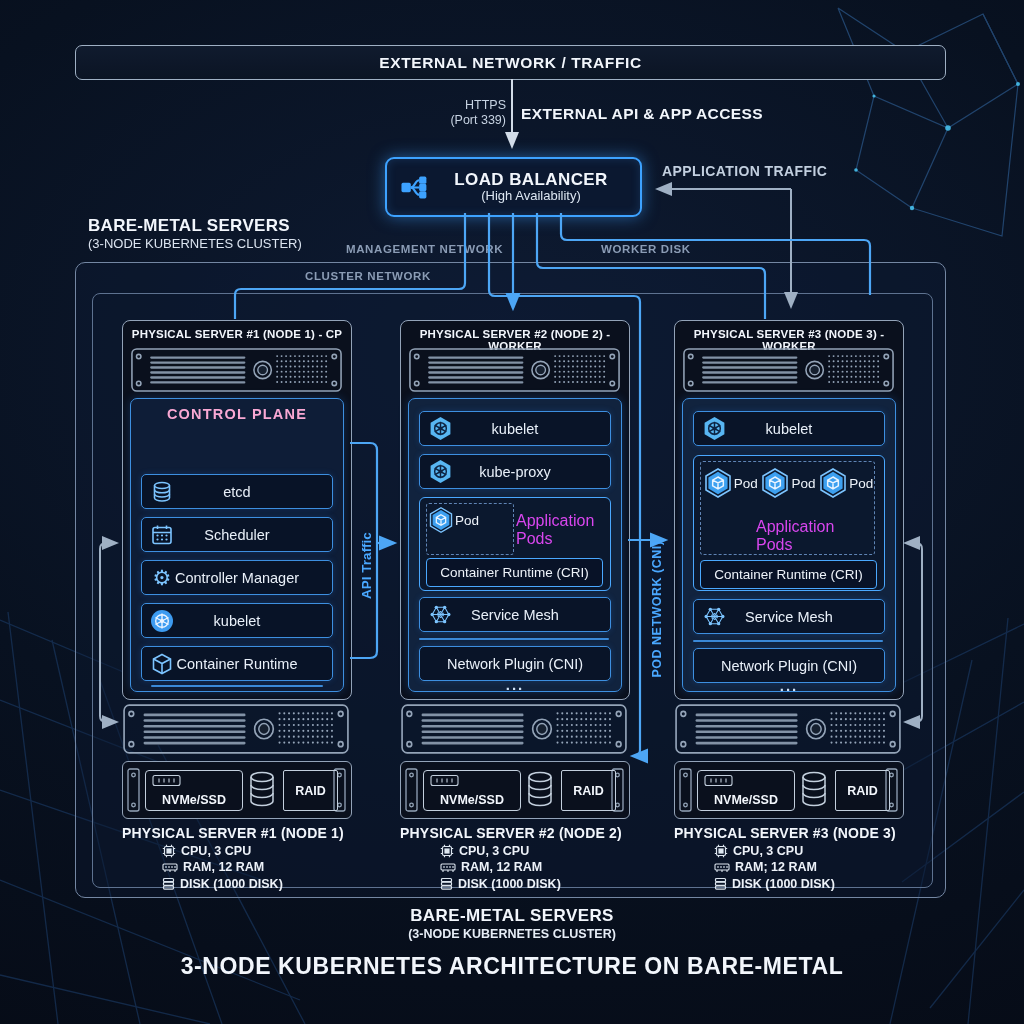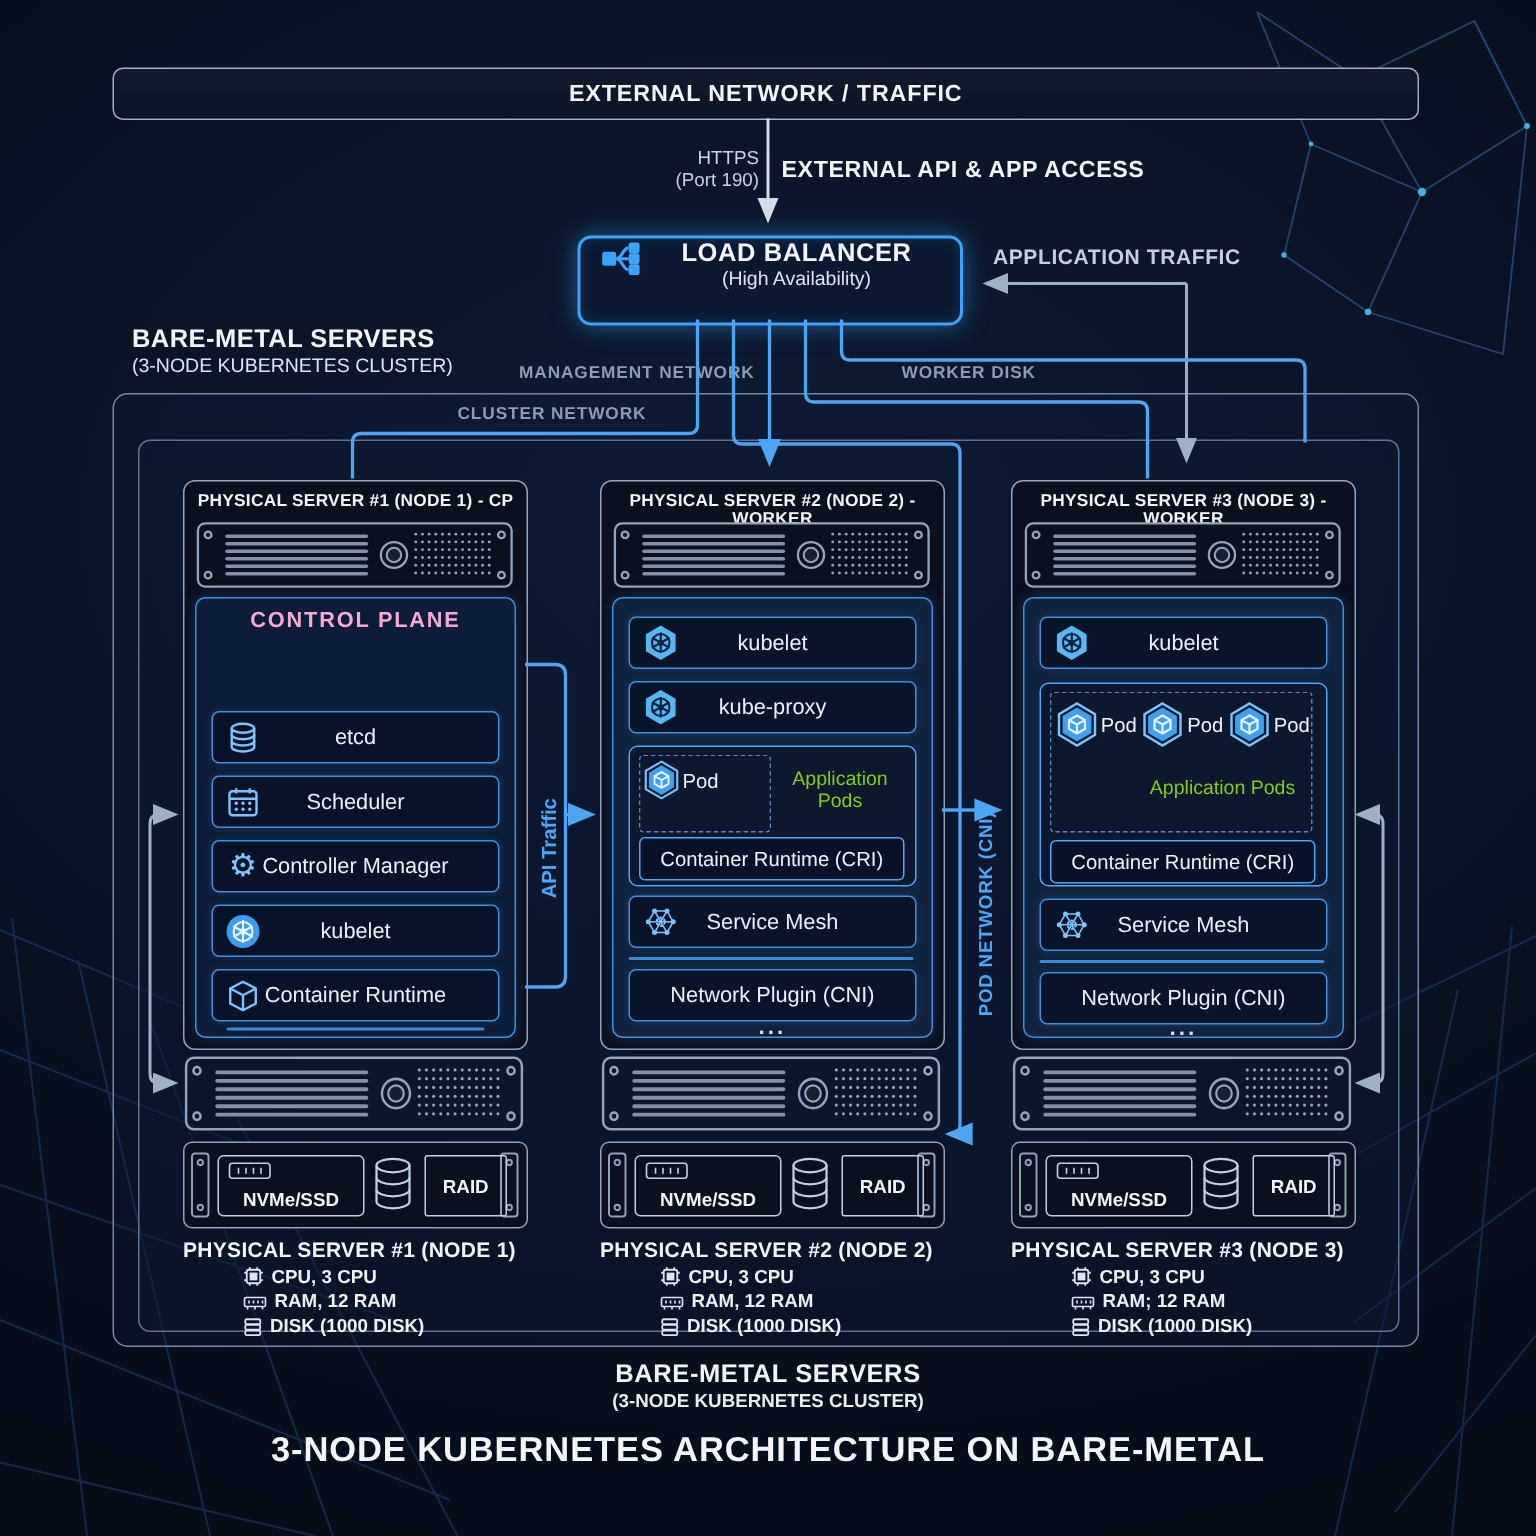--- a/index.html
+++ b/index.html
@@ -15,21 +15,21 @@
     border-radius:8px;background:rgba(13,25,47,.32);z-index:1}
   .lbl{position:absolute;white-space:nowrap}
   .banner{position:absolute;left:75px;top:45px;width:869px;height:33px;border:1.5px solid #9fb0c4;border-radius:7px;
     background:linear-gradient(180deg,#101b2e,#0b1424);display:flex;align-items:center;justify-content:center;z-index:2}
   .banner span{font-weight:bold;font-size:15.5px;letter-spacing:.6px}
   .https{left:430px;top:98px;width:76px;text-align:right;font-size:12.5px;color:#c7d3e2;line-height:15px;z-index:2}
   .access{left:521px;top:105px;font-size:15.5px;font-weight:bold;letter-spacing:.4px;z-index:2}
   .apptraffic{left:662px;top:163px;font-size:14px;font-weight:bold;color:#c2cfdf;letter-spacing:.4px;z-index:2}
   .lb{position:absolute;left:385px;top:157px;width:253px;height:56px;border:2px solid #3da2ff;border-radius:9px;
     background:#0b1830;box-shadow:0 0 16px rgba(61,162,255,.5), inset 0 0 10px rgba(61,162,255,.18);
-    display:flex;align-items:flex-start;z-index:3}
+    display:flex;align-items:center;z-index:3}
   .lb .txt{flex:1;text-align:center;line-height:1.15;padding-right:10px}
   .lb .t1{font-size:17px;font-weight:bold;letter-spacing:.4px}
   .lb .t2{font-size:13px;color:#dce6f2}
   .bm-label{left:88px;top:216px;z-index:2}
   .bm-label .a{font-size:17px;font-weight:bold;letter-spacing:.3px}
   .bm-label .b{font-size:13px;color:#dbe4f0}
   .netlbl{font-size:11.5px;font-weight:bold;color:#8b9cb5;letter-spacing:.6px;z-index:2}
   .vlabel{position:absolute;z-index:7;text-align:center;font-weight:bold;color:#4aa8ff;transform:rotate(-90deg);white-space:nowrap}
   .node{position:absolute;top:320px;width:228px;height:572px;z-index:4}
   .n1{left:122px}.n2{left:400px}.n3{left:674px}
@@ -45,32 +45,32 @@
   .cp-title{margin-top:7px;text-align:center;font-weight:bold;font-size:14.5px;color:#f9a8d4;letter-spacing:1.2px}
   .item{position:absolute;left:10px;width:190px;height:33px;border:1.5px solid #3d8fe0;border-radius:5px;
     background:rgba(8,18,38,.88);display:flex;align-items:center;justify-content:center;box-shadow:0 0 6px rgba(40,120,220,.22)}
   .item .ic{position:absolute;left:6px;width:28px;height:28px;display:flex;align-items:center;justify-content:center}
   .item .lbl2{font-size:14.5px;color:#e9f0f9}
   .hrb{position:absolute;height:2px;background:#3d8fe0;opacity:.95;border-radius:1px}
   .podsbox{position:absolute;left:10px;width:190px;border:1.5px solid #4aa8ff;border-radius:6px;background:rgba(9,20,40,.7)}
   .dashed{position:absolute;border:1.2px dashed #5f84b5;border-radius:3px}
   .podcell{display:flex;flex-direction:row;align-items:center}
   .podcell span{font-size:13.5px;color:#eef3fa;margin-top:1px}
-  .apps{position:absolute;font-size:13px;color:#84cc16;text-align:center;line-height:1.15}
+  .apps{position:absolute;font-size:16px;color:#d946ef;text-align:left;line-height:1.15}
   .runbar{position:absolute;left:6px;width:175px;height:27px;border:1.5px solid #4aa8ff;border-radius:4px;
     background:rgba(8,18,38,.85);display:flex;align-items:center;justify-content:center;font-size:13.5px;color:#eef3fa}
   .dots3{position:absolute;width:100%;text-align:center;font-weight:bold;color:#cfe0f5;font-size:15px;letter-spacing:2px;line-height:10px}
   .storage{position:absolute;left:0;top:441px;width:228px;height:56px;border:1.6px solid #93a3b8;border-radius:6px;background:#0a101d}
   .nvme{position:absolute;left:22px;top:8px;width:96px;height:39px;border:1.4px solid #c3cfdd;border-radius:4px}
   .nvme .t{position:absolute;left:0;right:0;bottom:3px;text-align:center;font-size:12.5px;font-weight:bold}
   .raid{position:absolute;left:160px;top:8px;width:53px;height:39px;border:1.4px solid #c3cfdd;border-radius:2px;
     display:flex;align-items:center;justify-content:center;font-size:12.5px;font-weight:bold}
   .specs{position:absolute;left:0;top:505px;width:228px}
   .spec-title{font-size:14px;font-weight:bold;letter-spacing:.2px}
-  .spec-line{display:flex;align-items:flex-end;gap:5px;margin:2.5px 0 0 40px;font-size:12.5px;font-weight:bold;color:#edf2f9}
+  .spec-line{display:flex;align-items:center;gap:5px;margin:2.5px 0 0 40px;font-size:12.5px;font-weight:bold;color:#edf2f9}
   .footer{position:absolute;left:0;width:1024px;text-align:center;z-index:2}
   .f1{top:906px;font-size:17px;font-weight:bold;letter-spacing:.4px}
   .f2{top:927px;font-size:12.5px;font-weight:bold;color:#e6edf6}
   .f3{top:953px;font-size:23px;font-weight:bold;letter-spacing:.6px}
 </style>
 </head>
 <body>
 
 <div class="stage">
 
@@ -98,21 +98,21 @@
 
   <div class="outer-box"></div>
   <div class="inner-box"></div>
 
   <div class="banner">
     <span>EXTERNAL NETWORK / TRAFFIC</span>
   </div>
 
   <div class="lbl https">
     <div>HTTPS</div>
-    <div>(Port 190)</div>
+    <div>(Port 339)</div>
   </div>
   <div class="lbl access">EXTERNAL API &amp; APP ACCESS</div>
   <div class="lbl apptraffic">APPLICATION TRAFFIC</div>
 
   <div class="lb">
     <span class="ic" style="margin-left:13px">
       <svg width="32" height="27" viewBox="0 0 30 26">
         <rect x="1" y="8.5" width="9" height="9" rx="1.5" fill="#3da2ff"></rect>
         <g stroke="#3da2ff" stroke-width="2" fill="none">
           <path d="M10,13 C14,13 14,6 18,6"></path>

